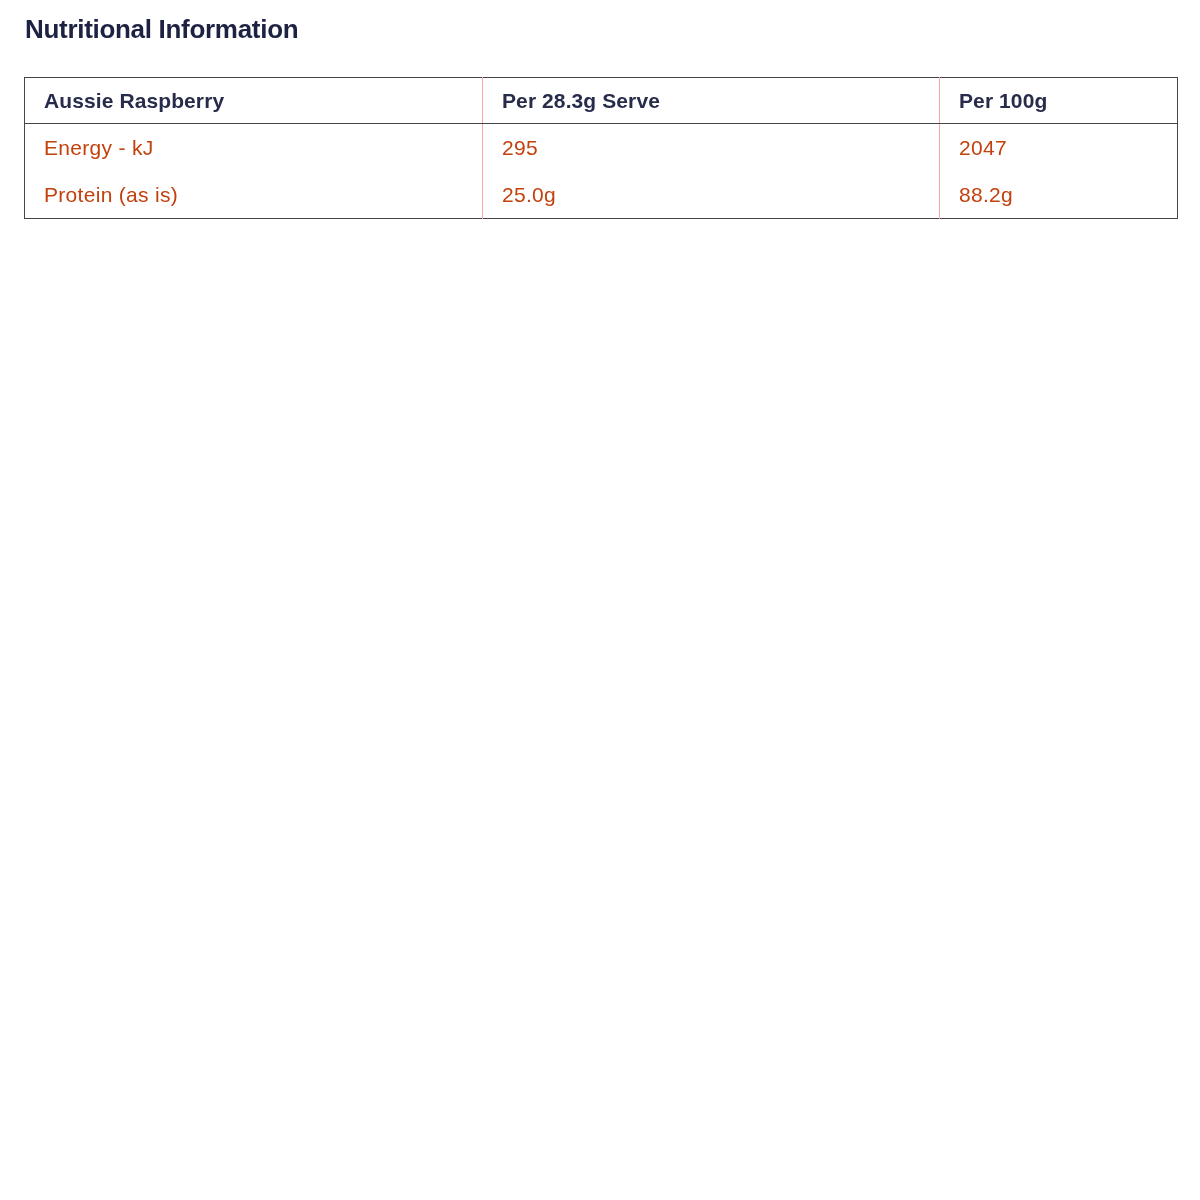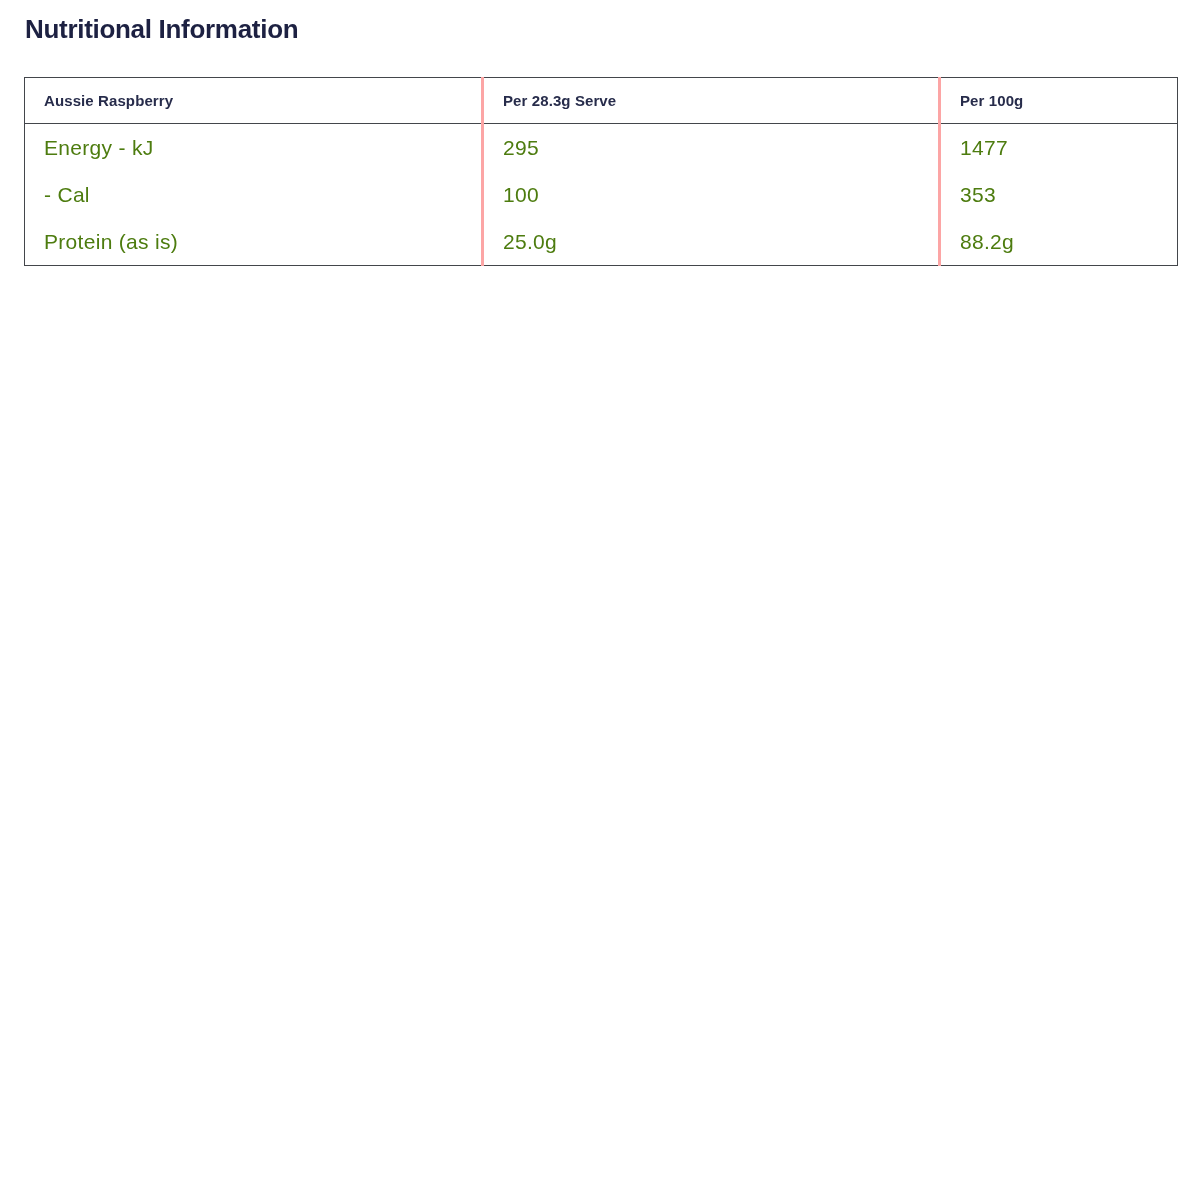--- a/index.html
+++ b/index.html
@@ -35,41 +35,41 @@
     background: #ffffff;
   }
   col.col-label  { width: 458px; }
   col.col-serve  { width: 457px; }
   col.col-per100 { width: 238px; }
   .nutrition-table th {
     height: 45px;
     text-align: left;
     vertical-align: middle;
     padding: 0 8px 0 19px;
-    font-size: 15px;
+    font-size: 21px;
     font-weight: 700;
     letter-spacing: 0.1px;
     color: #272c4b;
     border-bottom: 1px solid #43464b;
     background: #ffffff;
   }
   .nutrition-table td {
     height: 47px;
     text-align: left;
     vertical-align: middle;
     padding: 0 8px 0 19px;
     font-size: 21px;
     font-weight: 400;
     letter-spacing: 0.3px;
-    color: #4d7c0f;
+    color: #c2410c;
     background: #ffffff;
   }
   .nutrition-table th + th,
   .nutrition-table td + td {
-    border-left: 3px solid #fca5a5;
+    border-left: 1px solid #fca5a5;
   }
 </style>
 </head>
 <body>
 
 <div class="page">
   <div class="content">
     <h1 class="page-title">Nutritional Information</h1>
 
     <table class="nutrition-table">
@@ -82,26 +82,21 @@
         <tr>
           <th>Aussie Raspberry</th>
           <th>Per 28.3g Serve</th>
           <th>Per 100g</th>
         </tr>
       </thead>
       <tbody>
           <tr>
             <td>Energy - kJ</td>
             <td>295</td>
-            <td>1477</td>
-          </tr>
-          <tr>
-            <td>- Cal</td>
-            <td>100</td>
-            <td>353</td>
+            <td>2047</td>
           </tr>
           <tr>
             <td>Protein (as is)</td>
             <td>25.0g</td>
             <td>88.2g</td>
           </tr>
         </tbody>
     </table>
   </div>
 </div>

